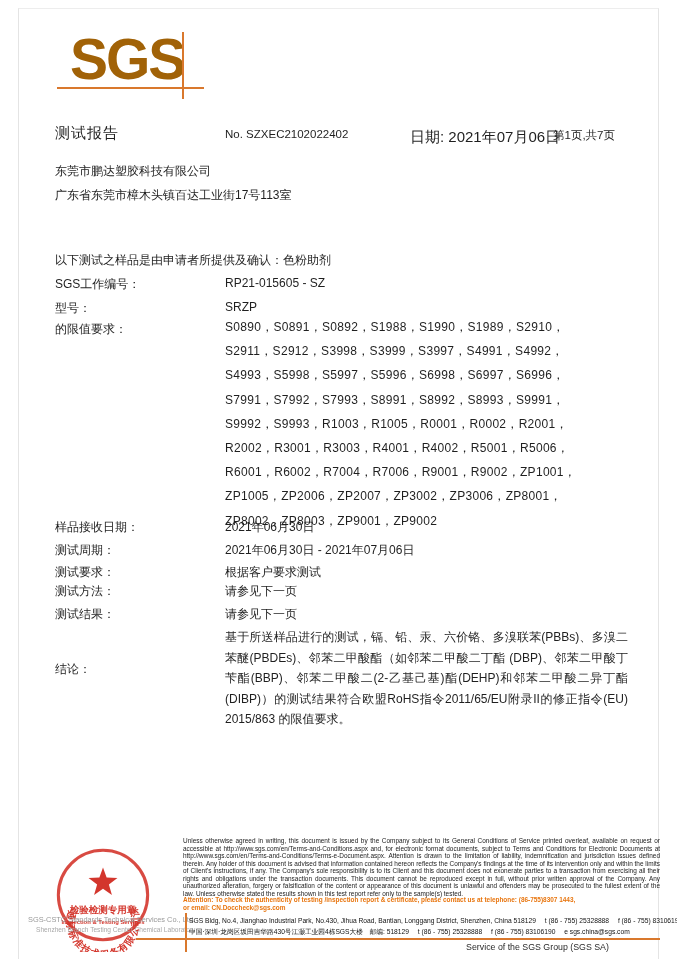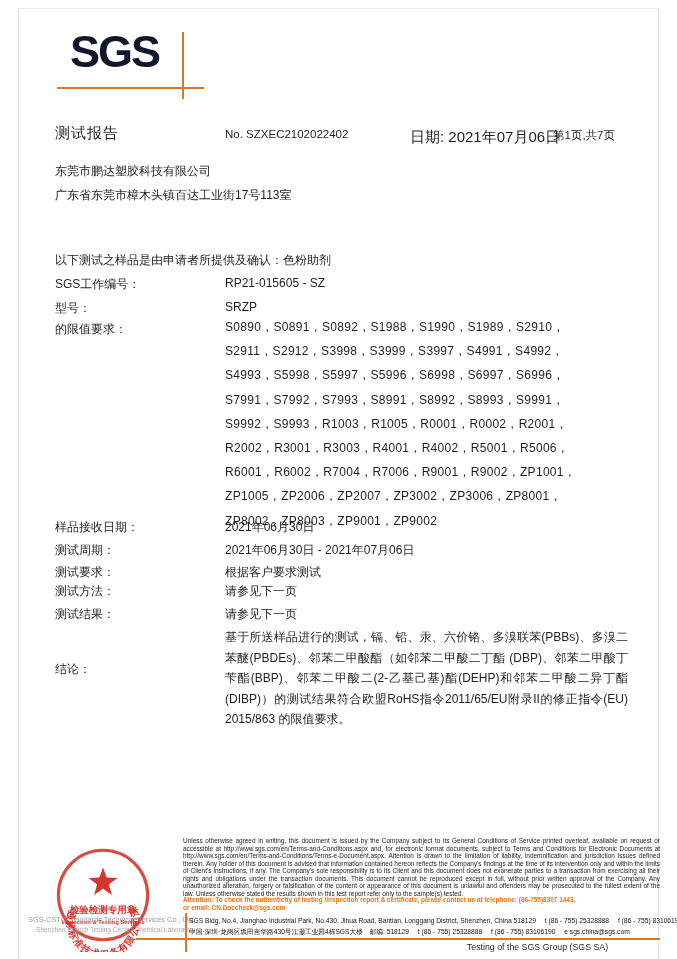--- a/index.html
+++ b/index.html
@@ -10,21 +10,21 @@
     overflow: hidden; font-size: 12px;
   }
   .page-frame {
     position: absolute; left: 18px; top: 8px; width: 641px; height: 951px;
     border-left: 1px solid #e4e4e4; border-right: 1px solid #e4e4e4; border-top: 1px solid #ededed;
     pointer-events: none;
   }
   
   .logo-text {
     position: absolute; left: 70px; top: 26px;
-    font-size: 45px; font-weight: 700; color: #0f172a; letter-spacing: -2px;
+    font-size: 57px; font-weight: 700; color: #a16207; letter-spacing: -2px;
     font-family: "Liberation Sans", sans-serif;
   }
   .logo-hline { position: absolute; left: 57px; top: 87px; width: 147px; height: 2px; background: #d9782d; }
   .logo-vline { position: absolute; left: 182px; top: 32px; width: 2px; height: 67px; background: #d9782d; }
 
   .report-title { position: absolute; left: 55px; top: 124px; font-size: 15px; font-weight: 400; letter-spacing: 1px; }
   .report-no   { position: absolute; left: 225px; top: 128px; font-size: 11.5px; }
   .report-date { position: absolute; left: 410px; top: 128px; font-size: 15px; }
   .report-page { position: absolute; left: 553px; top: 128px; font-size: 11.5px; }
 
@@ -154,14 +154,14 @@
       
     </div>
     <div class="addr-line">
       <span>中国·深圳·龙岗区坂田吉华路430号江灏工业园4栋SGS大楼　邮编: 518129</span>
       <span>t (86 - 755) 25328888</span>
       <span>f (86 - 755) 83106190</span>
       <span>e sgs.china@sgs.com</span>
     </div>
   </div>
   <div class="footer-hline"></div>
-  <div class="member-line">Testing of the SGS Group (SGS SA)</div>
+  <div class="member-line">Service of the SGS Group (SGS SA)</div>
 </div>
 
 </body></html>

